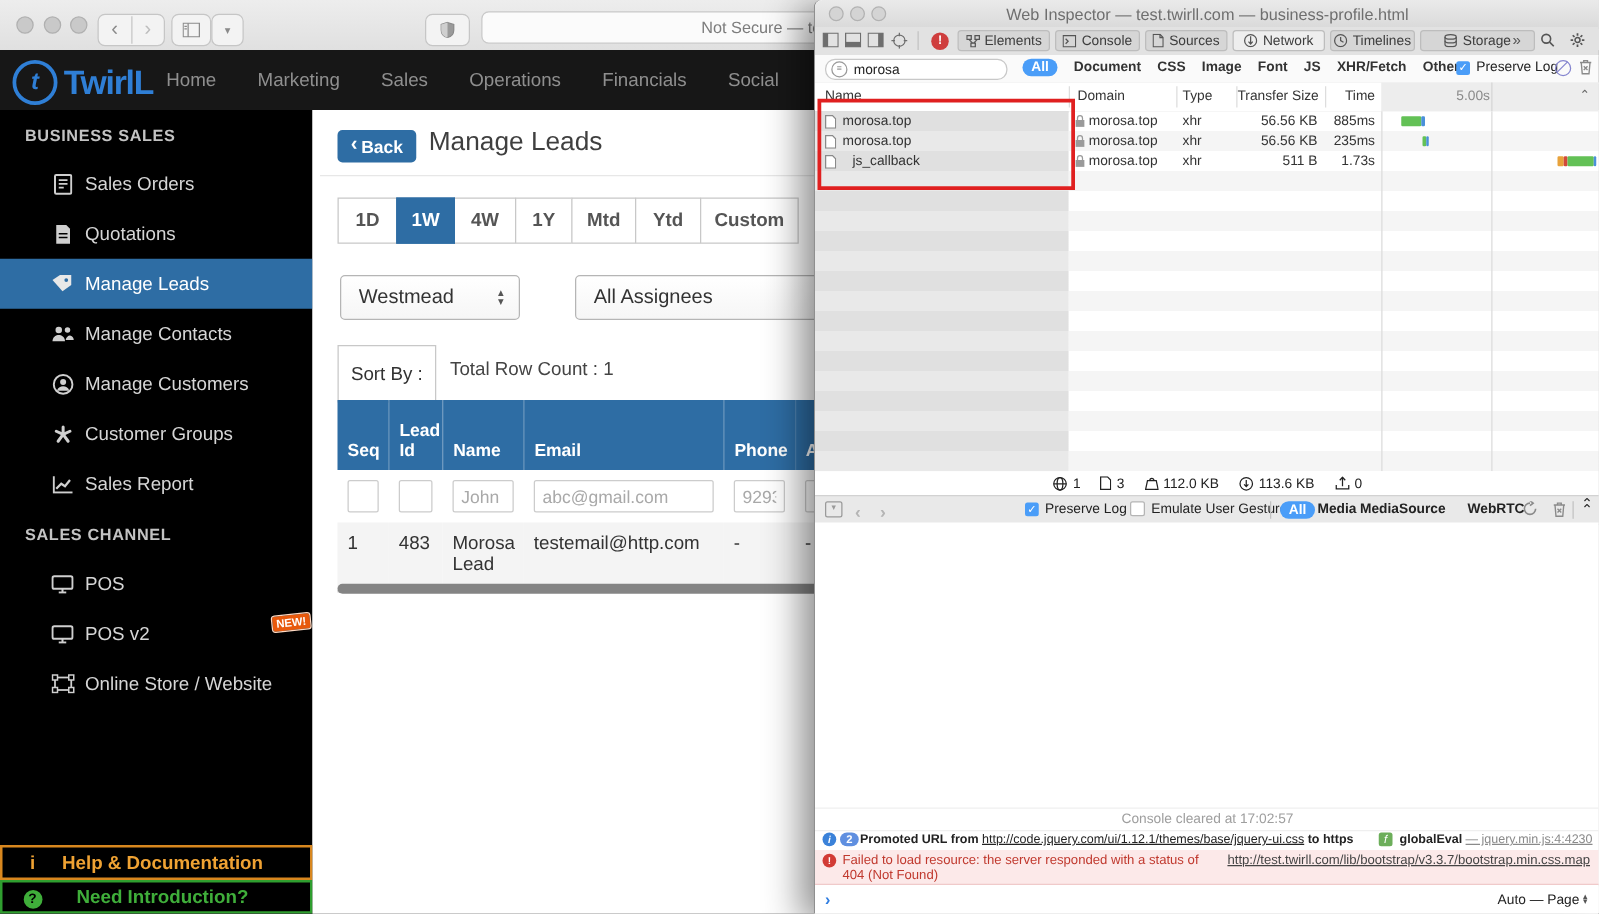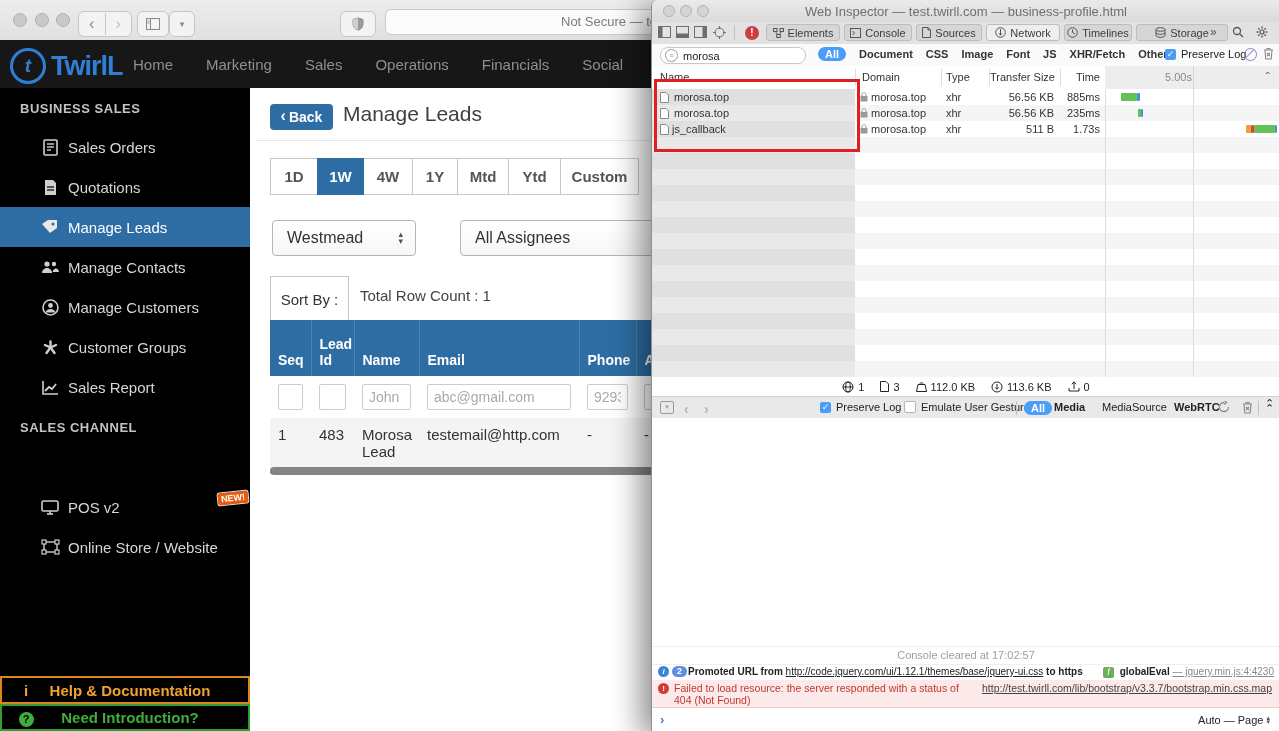--- a/index.html
+++ b/index.html
@@ -292,20 +292,30 @@
             <path d="M1 1 V14 H16" fill="none" stroke="#cfcfcf" stroke-width="1.6"></path>
             <path d="M3 11 L7 7 L10 9 L14 4" fill="none" stroke="#cfcfcf" stroke-width="1.8"></path>
             <path d="M14 4 l-3 0 3 -0 0 3 Z" fill="#cfcfcf"></path>
           </svg>
         </span>
       <span>Sales Report</span>
     </div>
 
     <div class="sec-head" style="top:332px">SALES CHANNEL</div>
 
+    <div class="side-it" style="top:359px">
+      <span class="ic">
+          <svg width="18" height="15" viewBox="0 0 18 15">
+            <rect x="1" y="1" width="16" height="10" rx="1.5" fill="none" stroke="#cfcfcf" stroke-width="1.6"></rect>
+            <line x1="6" y1="14" x2="12" y2="14" stroke="#cfcfcf" stroke-width="1.6"></line>
+            <line x1="9" y1="11" x2="9" y2="14" stroke="#cfcfcf" stroke-width="1.6"></line>
+          </svg>
+        </span>
+      <span>POS</span>
+    </div>
     <div class="side-it" style="top:399px">
       <span class="ic">
           <svg width="18" height="15" viewBox="0 0 18 15">
             <rect x="1" y="1" width="16" height="10" rx="1.5" fill="none" stroke="#cfcfcf" stroke-width="1.6"></rect>
             <line x1="6" y1="14" x2="12" y2="14" stroke="#cfcfcf" stroke-width="1.6"></line>
             <line x1="9" y1="11" x2="9" y2="14" stroke="#cfcfcf" stroke-width="1.6"></line>
           </svg>
         </span>
       <span>POS v2</span>
     </div>
@@ -606,21 +616,21 @@
         <span class="barseg" style="left: 486px; width: 3px; background: rgb(99, 193, 86);"></span>
         <span class="barseg" style="left: 489px; width: 2px; background: rgb(74, 144, 217);"></span>
       </div>
 
       <div class="nrow" style="top:32px">
         <span class="cell docic" style="left:8px;top:3px">
             <svg width="9" height="11" viewBox="0 0 9 11">
               <path d="M0.5 0.5 H6 L8.5 3 V10.5 H0.5 Z" fill="#fff" stroke="#8a8a8a"></path>
             </svg>
           </span>
-        <span class="cell" style="left:20px">js_callback</span>
+        <span class="cell" style="left:30px">js_callback</span>
         <span class="cell lockic" style="left:208px;top:3px">
             <svg width="8" height="10" viewBox="0 0 8 10">
               <rect x="0.5" y="4" width="7" height="5.5" fill="#9a9a9a"></rect>
               <path d="M2 4 V2.5 C2 1.4 2.9 0.5 4 0.5 C5.1 0.5 6 1.4 6 2.5 V4" fill="none" stroke="#9a9a9a"></path>
             </svg>
           </span>
         <span class="cell" style="left:219px">morosa.top</span>
         <span class="cell" style="left:294px">xhr</span>
         <span class="cell ra" style="left:320px;width:82px">511 B</span>
         <span class="cell ra" style="left:398px;width:50px">1.73s</span>
@@ -687,21 +697,21 @@
       </span>
       <span class="grp" style="left:252px">
         <span class="ckbx off"></span>
         <span>Emulate User Gesture</span>
       </span>
       <span class="grp vbar" style="left:364px"></span>
       <span class="grp" style="left:372px">
           <span class="pill">All</span>
         </span>
       <span class="grp" style="left:402px;font-weight:bold">Media</span>
-      <span class="grp" style="left:450px;font-weight:normal">MediaSource</span>
+      <span class="grp" style="left:436px;font-weight:bold">MediaSource</span>
       <span class="grp" style="left:522px;font-weight:bold">WebRTC</span>
       <span class="grp reloadic" style="left:566px">
           <svg width="12" height="12" viewBox="0 0 12 12">
             <path d="M10.5 6 A4.5 4.5 0 1 1 6 1.5" fill="none" stroke="#8a8a8a" stroke-width="1.3"></path>
             <path d="M6 -0.5 L8.5 1.5 L6 3.5" fill="none" stroke="#8a8a8a" stroke-width="1.3"></path>
           </svg>
         </span>
       <span class="grp trashic" style="left:590px;top:4px">
           <svg width="11" height="13" viewBox="0 0 11 13">
             <path d="M1 3 H10 M4 3 V1.5 H7 V3 M2 3 L2.8 12 H8.2 L9 3" fill="none" stroke="#8a8a8a" stroke-width="1.1"></path>

